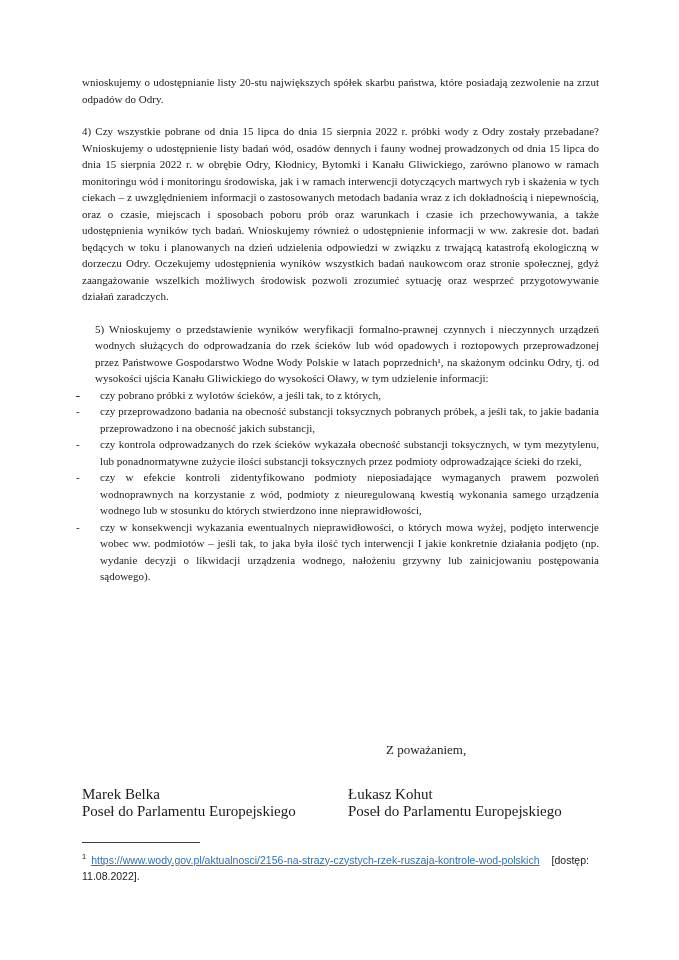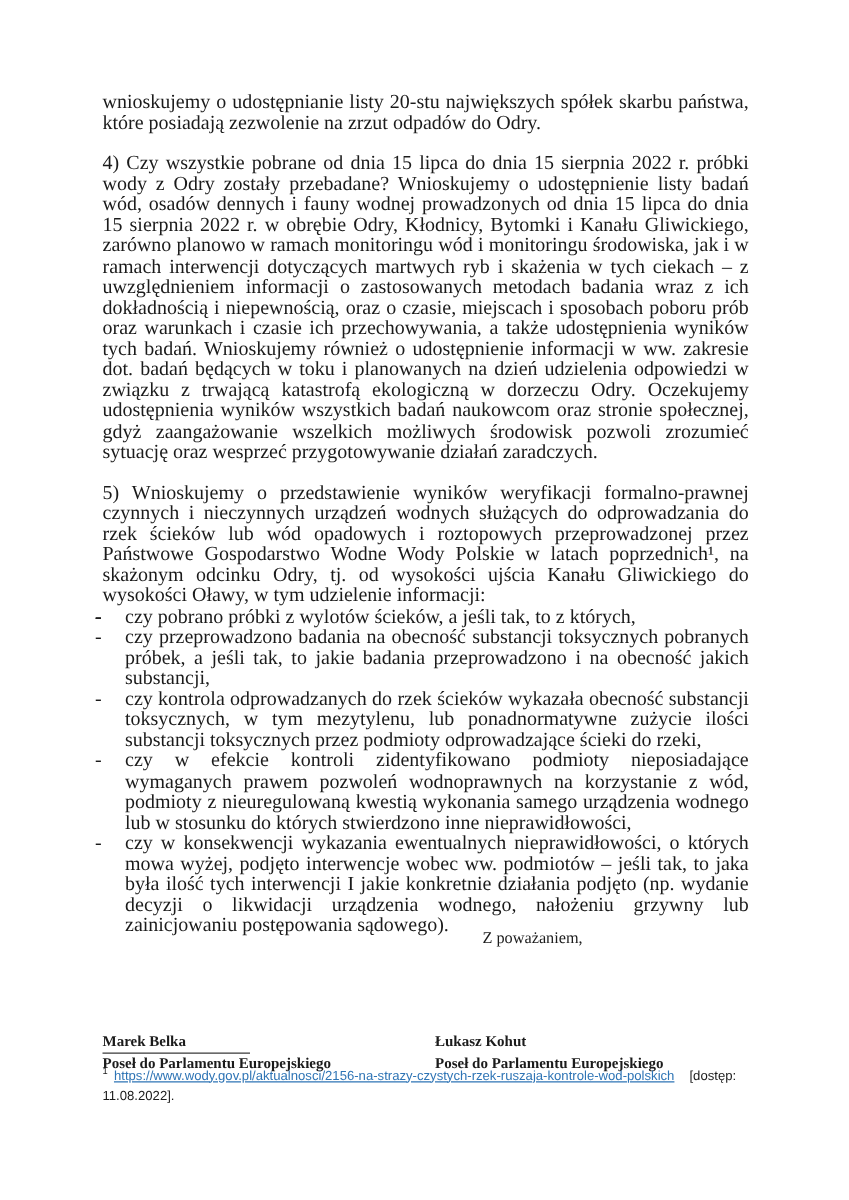--- a/index.html
+++ b/index.html
@@ -8,26 +8,26 @@
     background: #ffffff;
     position: relative;
     overflow: hidden;
     font-family: "Liberation Serif", serif;
     color: #1b1b1b;
   }
   .content {
     position: absolute;
     left: 82px; top: 74px;
     width: 517px;
-    font-size: 16px;
+    font-size: 11px;
     line-height: 16.5px;
     text-align: justify;
   }
   .content p { margin: 0 0 16px 0; }
-  .content p.no-gap { margin-bottom: 0; }
+  .content p.no-gap { margin-bottom: 0; margin-left: 13px; }
   ul.req-list { list-style: none; margin: 0; padding: 0; }
   ul.req-list li {
     position: relative;
     padding-left: 18px;
     text-align: justify;
   }
   ul.req-list .dash {
     position: absolute;
     left: -6px; top: 0;
   }
@@ -36,21 +36,21 @@
     left: 386px; top: 742px;
     margin: 0;
     font-size: 13px;
   }
   .sigs {
     position: absolute;
     left: 82px; top: 786px;
     width: 517px;
     display: flex;
   }
-  .sig { width: 266px; font-weight: bold; font-size: 12px; line-height: 17px; margin-top: 39px; }
+  .sig { width: 266px; font-weight: normal; font-size: 15px; line-height: 17px; }
   .sig.right { width: 251px; }
   .fn-sep {
     position: absolute;
     left: 82px; top: 842px;
     width: 118px; height: 0;
     border-top: 1px solid #3a3a3a;
   }
   .footnote {
     position: absolute;
     left: 82px; top: 849px;

